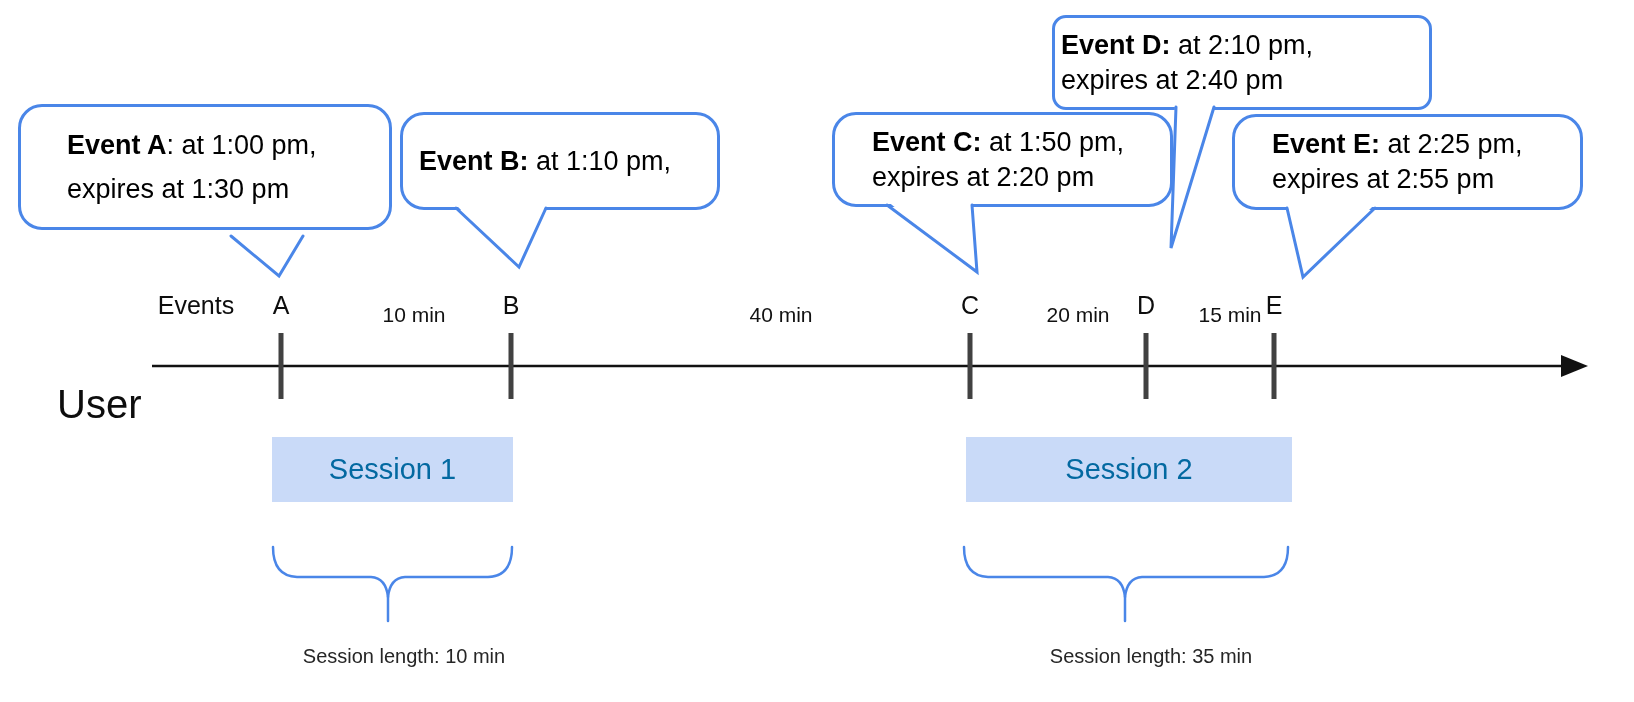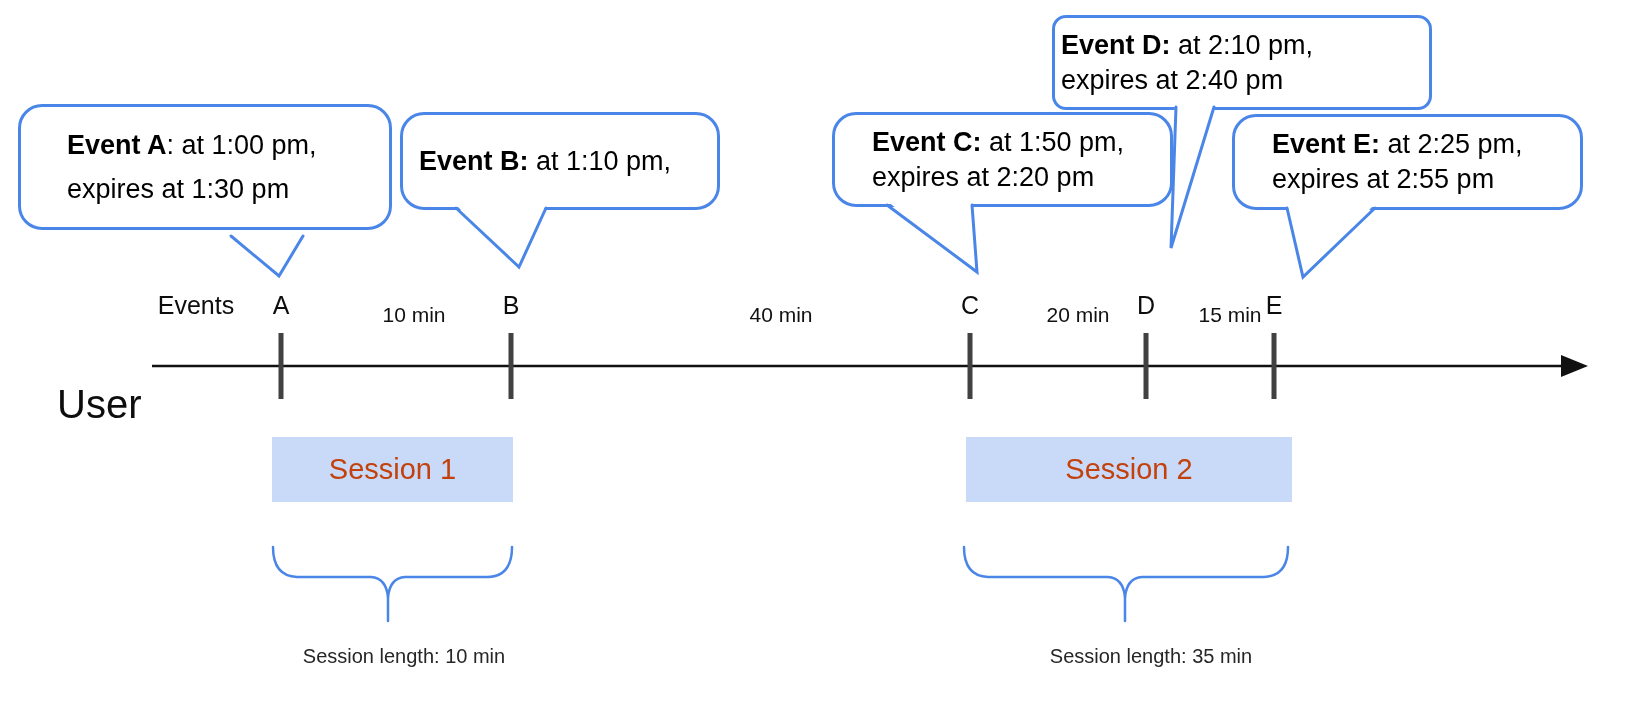--- a/index.html
+++ b/index.html
@@ -30,21 +30,21 @@
   .ctr{transform:translateX(-50%);}
   .events-lbl{left:196px;top:291px;font-size:25px;}
   .user-lbl{left:57px;top:350px;font-size:40px;margin-top:32px;}
   .mark{top:291px;font-size:25px;}
   .gap{top:303px;font-size:21px;color:#111;margin-left:24px;}
 
   
   .session{
     position:absolute;z-index:2;top:437px;height:65px;background:#c9daf8;
     display:flex;align-items:center;justify-content:center;
-    font-size:29px;color:#c2410c;
+    font-size:29px;color:#0369a1;
   }
   .s1{left:272px;width:241px;}
   .s2{left:966px;width:326px;}
 
   .slen{top:645px;font-size:20px;color:#262626;}
 </style>
 </head>
 <body>
 
 <div class="canvas">

